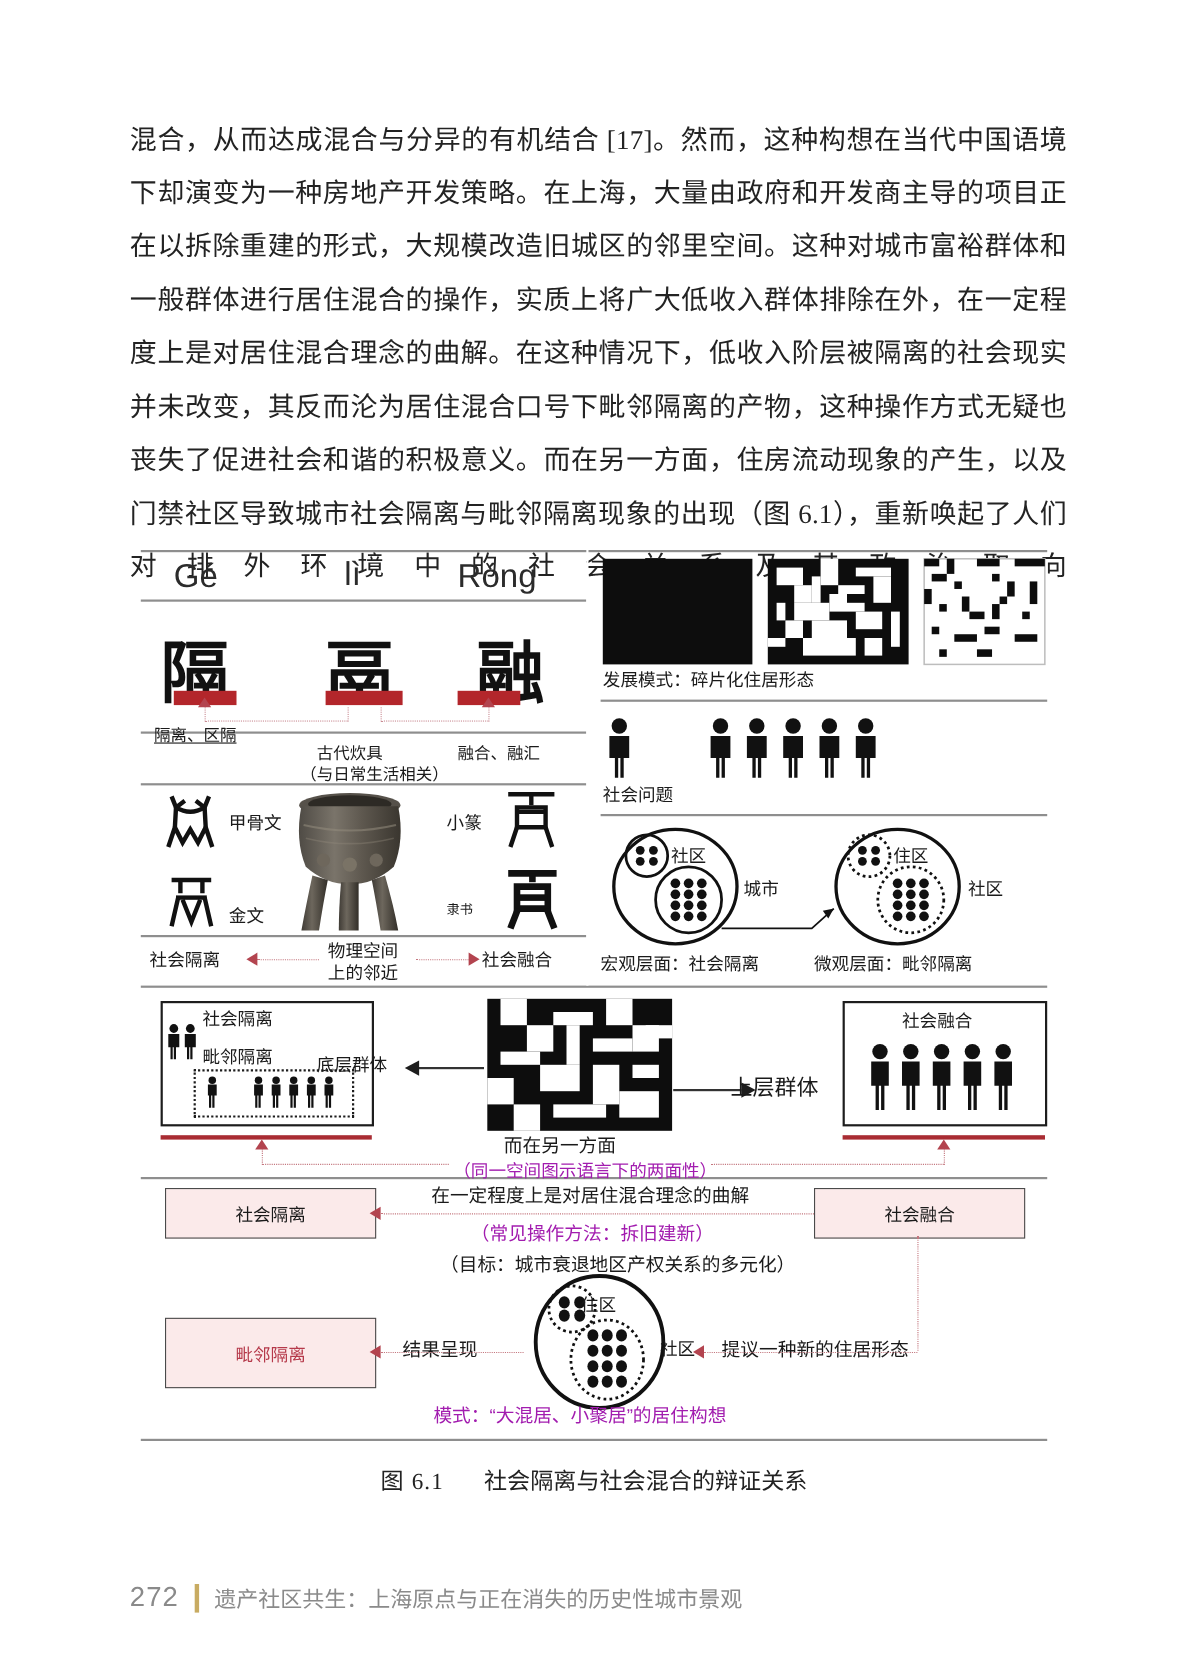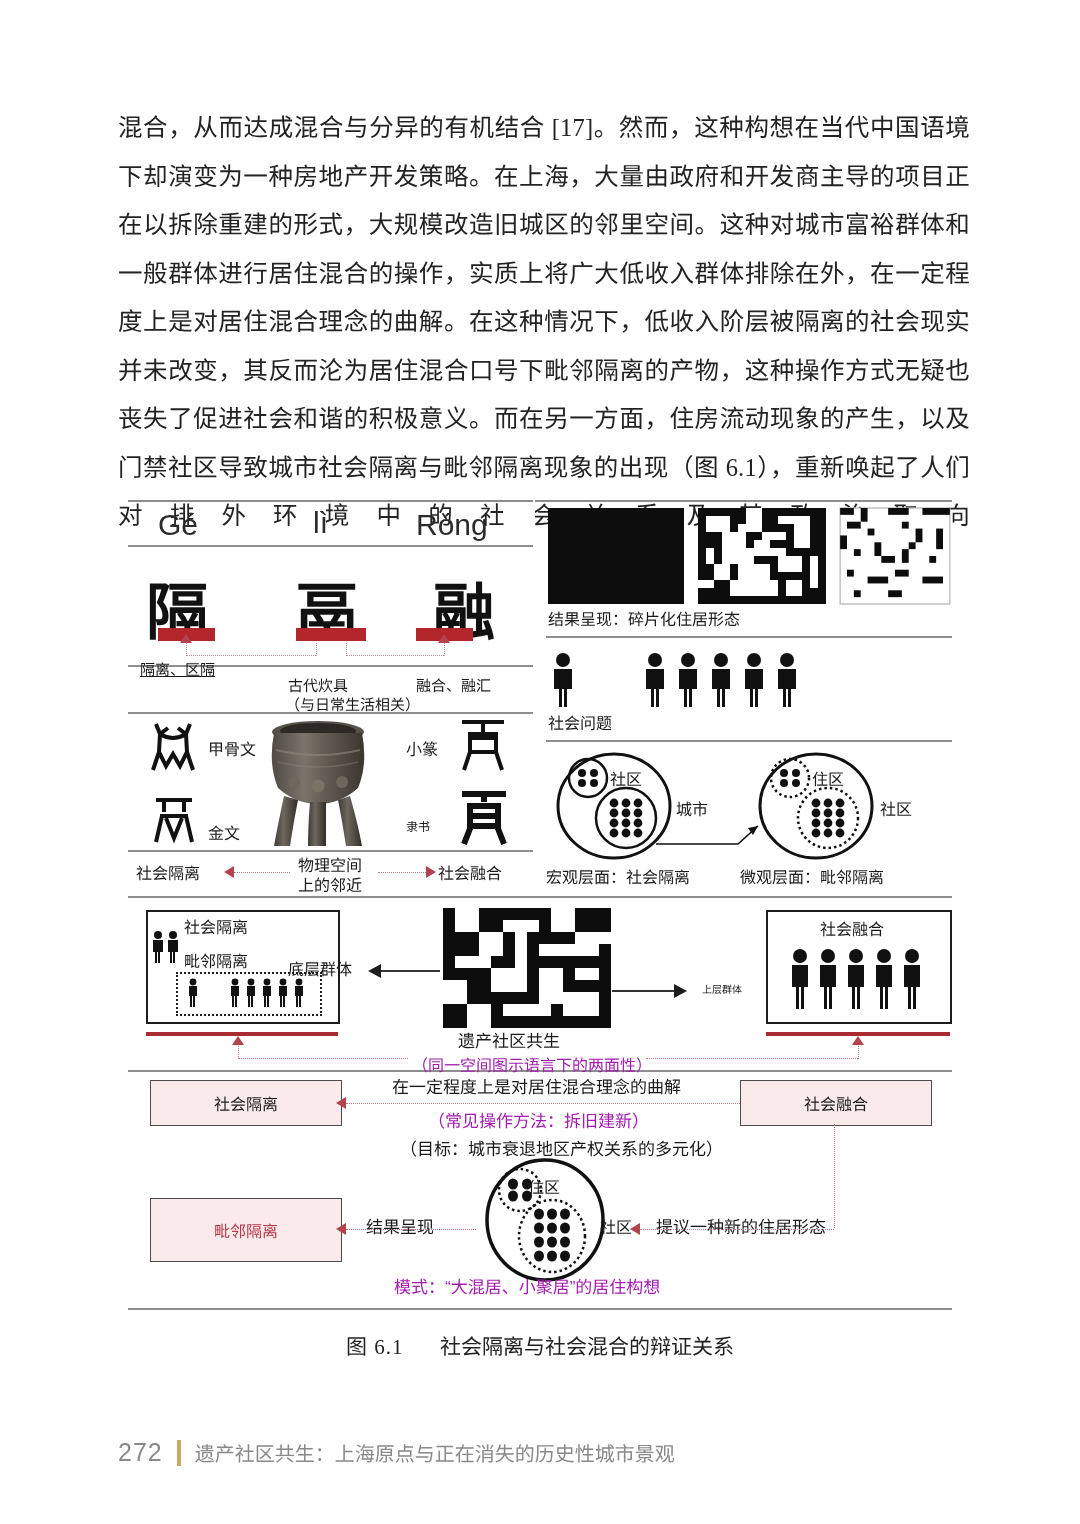--- a/index.html
+++ b/index.html
@@ -125,21 +125,21 @@
     <div class="dotlineV" style="left:58px;top:143px;height:13px;"></div>
     <div class="dotlineV" style="left:188px;top:143px;height:13px;"></div>
     <div class="dotline" style="left:218px;top:155px;width:98px;"></div>
     <div class="dotlineV" style="left:218px;top:143px;height:13px;"></div>
     <div class="dotlineV" style="left:316px;top:143px;height:13px;"></div>
     <div class="arrUp" style="left:52px;top:134px;"></div>
     <div class="arrUp" style="left:310px;top:134px;"></div>
 
     <span class="lbl" style="left:12px;top:160px;text-decoration:underline;">隔离、区隔</span>
     <span class="lbl" style="left:160px;top:176px;">古代炊具</span>
-    <span class="lbl" style="left:157px;top:195px;">（与日常生活相关）</span>
+    <span class="lbl" style="left:145px;top:195px;">（与日常生活相关）</span>
     <span class="lbl" style="left:288px;top:176px;">融合、融汇</span>
 
     <svg style="position:absolute;left:22px;top:222px;" width="46" height="50" viewBox="0 0 46 50">
       <g fill="none" stroke="#111" stroke-width="4">
         <path d="M6 2 L10 12 L18 6"></path>
           <path d="M40 2 L36 12 L28 6"></path>
         <path d="M10 12 Q23 20 36 12"></path>
         <path d="M10 12 L9 30 M36 12 L37 30"></path>
         <path d="M9 30 L3 48 M9 30 L16 44 L23 32 L30 44 L37 30 M37 30 L43 48"></path>
       </g>
@@ -263,21 +263,21 @@
         <rect x="13" y="7" width="1" height="1"></rect>
           <rect x="1" y="9" width="1" height="1"></rect>
         <rect x="4" y="10" width="3" height="1"></rect>
           <rect x="8" y="9" width="2" height="1"></rect>
         <rect x="12" y="10" width="3" height="1"></rect>
           <rect x="2" y="12" width="1" height="1"></rect>
         <rect x="7" y="12" width="2" height="1"></rect>
           <rect x="10" y="5" width="1" height="1"></rect>
       </g>
     </svg>
-    <span class="lbl" style="left:420px;top:110px;font-size:16px;">结果呈现：碎片化住居形态</span>
+    <span class="lbl" style="left:420px;top:110px;font-size:16px;">发展模式：碎片化住居形态</span>
     <div class="hline" style="top:136px;left:418px;width:406px;right:auto;height:1.5px;"></div>
 
     <svg style="position:absolute;left:420px;top:152px;" width="30" height="56" viewBox="0 0 30 56">
       <circle cx="15" cy="8" r="7" fill="#111"></circle>
       <path d="M6 17 h18 v20 h-5 v18 h-3 v-18 h-2 v18 h-3 v-18 h-5 z" fill="#111"></path>
     </svg>
     <svg style="position:absolute;left:512px;top:152px;" width="168" height="56" viewBox="0 0 168 56">
       <g fill="#111">
         <g>
             <circle cx="15" cy="8" r="7"></circle>
@@ -424,30 +424,30 @@
         <rect x="4" y="5" width="3" height="2"></rect>
           <rect x="0" y="6" width="2" height="2"></rect>
         <rect x="8" y="5" width="2" height="3"></rect>
           <rect x="11" y="5" width="2" height="1"></rect>
         <rect x="2" y="8" width="2" height="2"></rect>
           <rect x="5" y="8" width="4" height="1"></rect>
         <rect x="10" y="7" width="3" height="2"></rect>
           <rect x="12" y="2" width="2" height="1"></rect>
       </g>
     </svg>
-    <span class="lbl" style="left:330px;top:532px;font-size:17px;">遗产社区共生</span>
+    <span class="lbl" style="left:330px;top:532px;font-size:17px;">而在另一方面</span>
     <span class="lbl red" style="left:284px;top:556px;font-size:16px;">（同一空间图示语言下的两面性）</span>
 
     <div class="solidline" style="left:252px;top:470px;width:60px;"></div>
     <div class="arrLk" style="left:240px;top:464px;"></div>
     <span class="lbl" style="left:160px;top:460px;font-size:16px;">底层群体</span>
 
     <div class="solidline" style="left:484px;top:490px;width:62px;"></div>
     <div class="arrRk" style="left:546px;top:484px;"></div>
-    <span class="lbl" style="left:574px;top:480px;font-size:10px;">上层群体</span>
+    <span class="lbl" style="left:536px;top:480px;font-size:20px;">上层群体</span>
 
     <div class="kbox" style="left:638px;top:410px;width:182px;height:110px;"></div>
     <span class="lbl" style="left:692px;top:420px;font-size:16px;">社会融合</span>
     <svg style="position:absolute;left:660px;top:448px;" width="138" height="62" viewBox="0 0 138 62">
       <g fill="#111">
         <g>
             <circle cx="12" cy="8" r="7"></circle>
             <path d="M4 17 h16 v22 h-4 v22 h-3 v-22 h-2 v22 h-3 v-22 h-4 z"></path>
           </g>
         <g transform="translate(28,0)">

